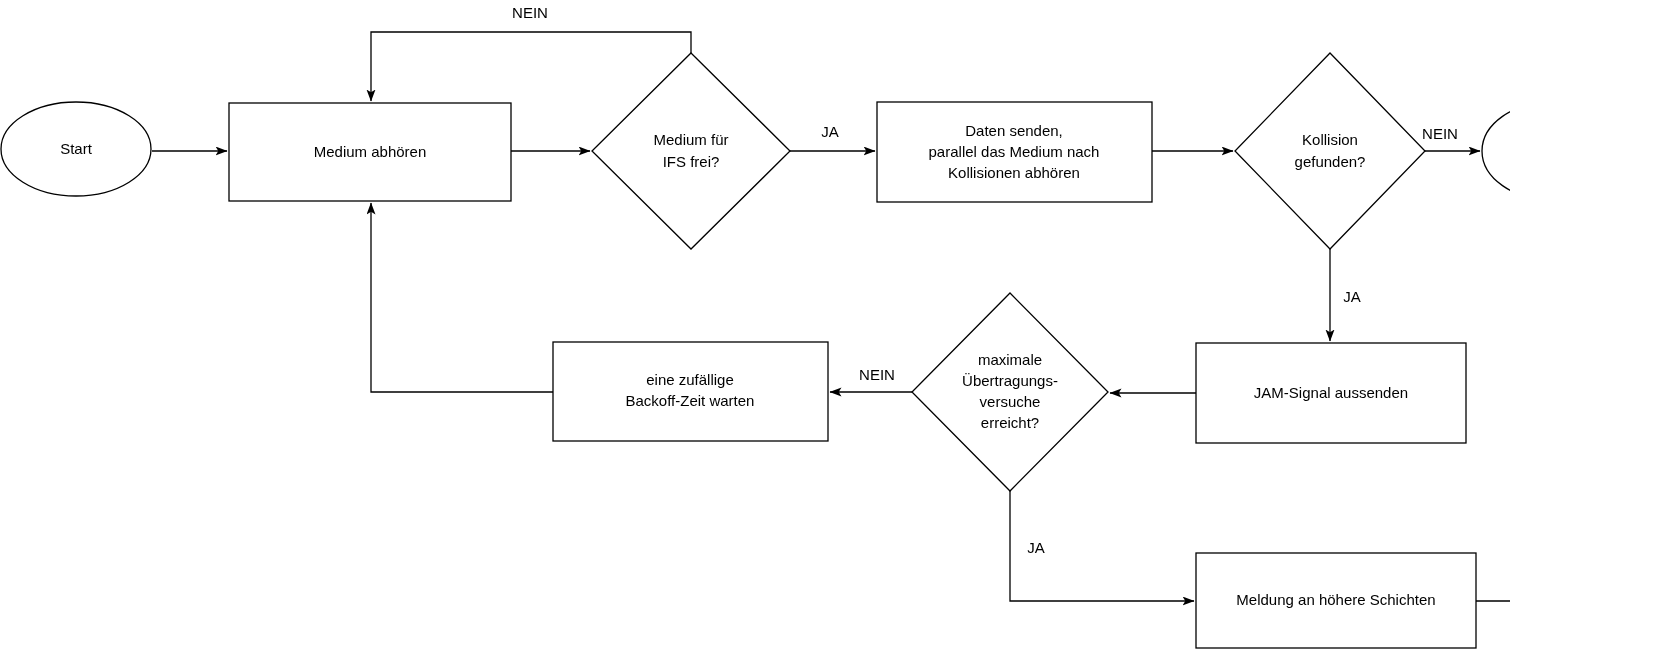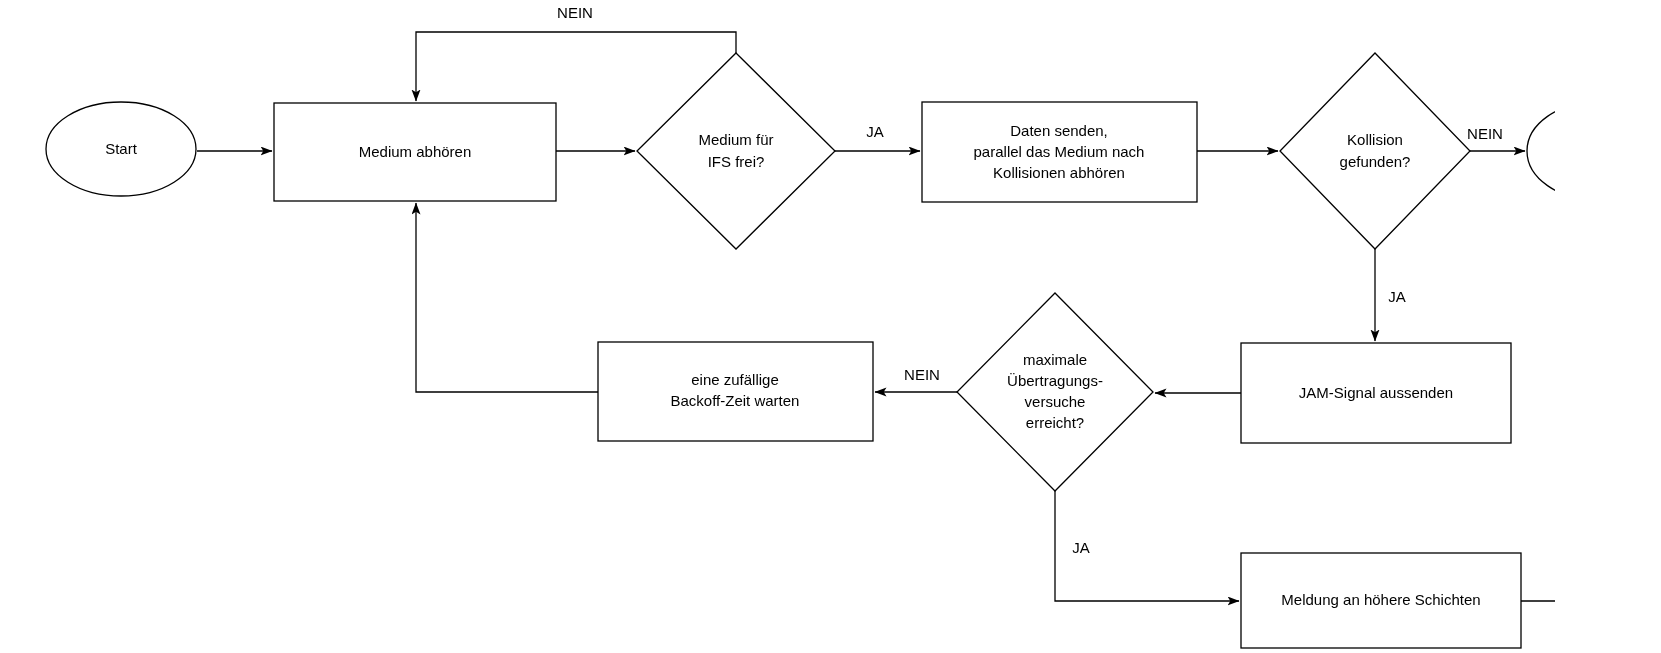--- a/index.html
+++ b/index.html
@@ -6,21 +6,20 @@
     margin: 0;
     padding: 0;
     background: #ffffff;
   }
   .canvas-wrap {
     width: 1510px;
     height: 653px;
     position: relative;
     background: #ffffff;
     overflow: hidden;
-    margin-left: 45px;
   }
   svg {
     display: block;
     font-family: "Liberation Sans", "DejaVu Sans", sans-serif;
   }
   .shape {
     fill: #ffffff;
     stroke: #000000;
     stroke-width: 1.3;
   }

